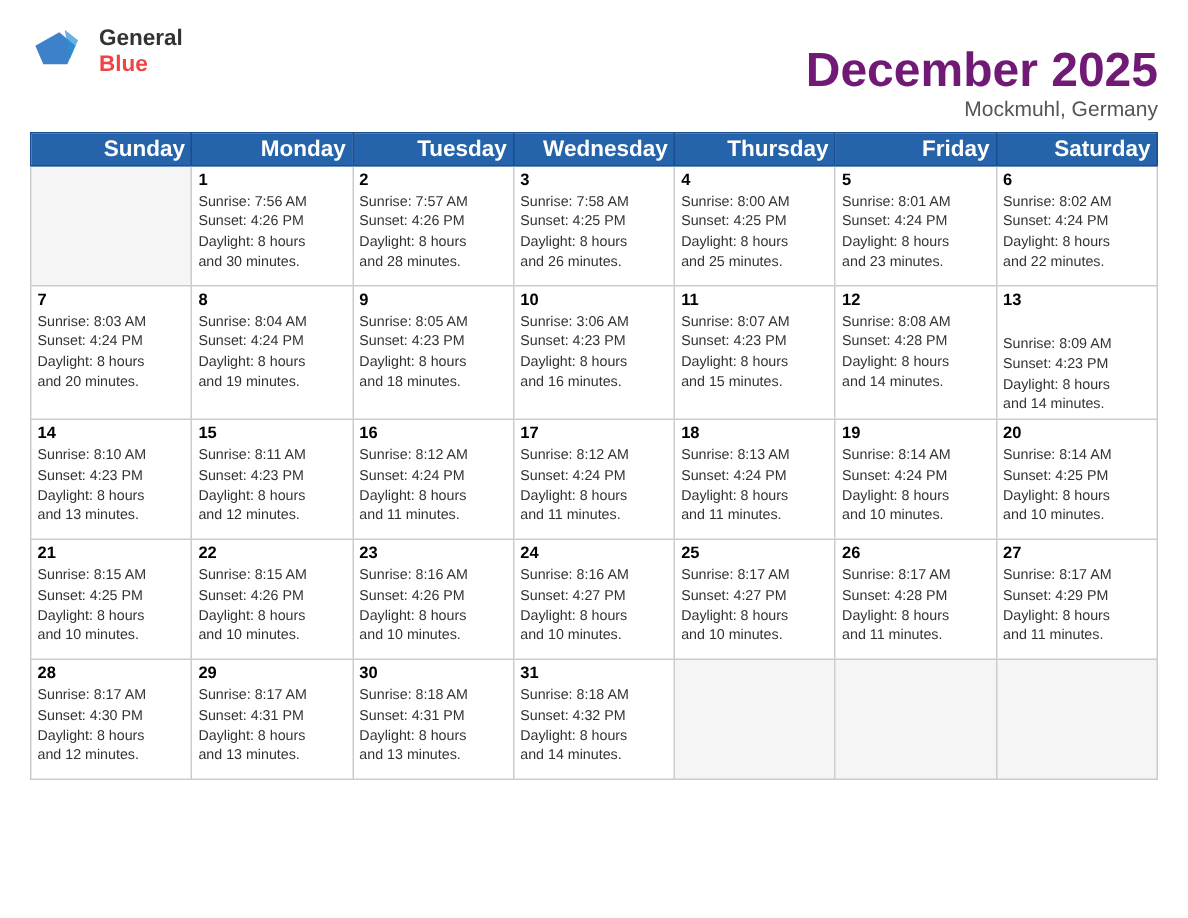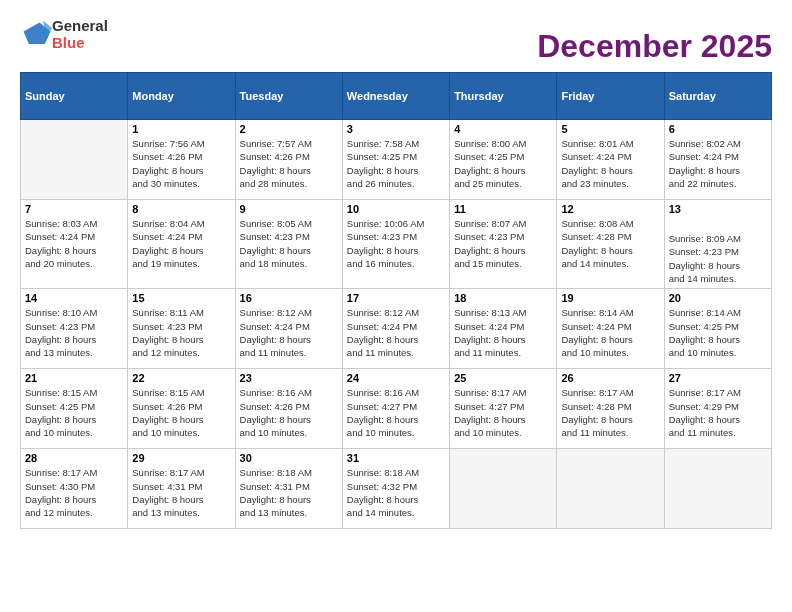--- a/index.html
+++ b/index.html
@@ -17,22 +17,22 @@
       background: #fff;
     }
     .header {
       display: flex;
       justify-content: space-between;
       align-items: flex-start;
       margin-bottom: 8px;
     }
     .logo {
       display: flex;
-      align-items: flex-end;
-      gap: 0;
+      align-items: flex-start;
+      gap: 14px;
     }
     .logo-text {
       font-size: 15px;
       font-weight: bold;
       color: #333;
       line-height: 1.1;
     }
     .logo-blue { color: #ef4444; }
     .logo-icon {
       width: 32px;
@@ -55,23 +55,23 @@
     }
     .calendar {
       width: 100%;
       border-collapse: collapse;
       font-size: 10.5px;
     }
     .calendar th {
       background: #2563ab;
       color: #fff;
       font-weight: bold;
-      font-size: 11px;
-      padding: 17px 4px;
-      text-align: left;
+      font-size: 15px;
+      padding: 2px 4px;
+      text-align: right;
       border: 1px solid #1a4d8f;
     }
     .calendar td {
       border: 1px solid #ccc;
       vertical-align: top;
       padding: 3px 4px;
       width: calc(100%/7);
       height: 80px;
       background: #fff;
     }
@@ -104,20 +104,21 @@
         <div class="logo-text">
           <span>General</span>
         </div>
         <div class="logo-text logo-blue">
           <span>Blue</span>
         </div>
       </div>
     </div>
     <div class="title-block">
       <div class="month-title">December 2025</div>
+      <div class="location">Mockmuhl, Germany</div>
     </div>
   </div>
 
   <table class="calendar">
     <thead>
       <tr>
       <th>Sunday</th>
           <th>Monday</th>
           <th>Tuesday</th>
           <th>Wednesday</th>
@@ -189,21 +190,21 @@
           </td>
           <td>
             <span class="day-num">9</span>
             <div class="day-info" style="white-space: pre-line;">Sunrise: 8:05 AM
 Sunset: 4:23 PM
 Daylight: 8 hours
 and 18 minutes.</div>
           </td>
           <td>
             <span class="day-num">10</span>
-            <div class="day-info" style="white-space: pre-line;">Sunrise: 10:06 AM
+            <div class="day-info" style="white-space: pre-line;">Sunrise: 3:06 AM
 Sunset: 4:23 PM
 Daylight: 8 hours
 and 16 minutes.</div>
           </td>
           <td>
             <span class="day-num">11</span>
             <div class="day-info" style="white-space: pre-line;">Sunrise: 8:07 AM
 Sunset: 4:23 PM
 Daylight: 8 hours
 and 15 minutes.</div>

